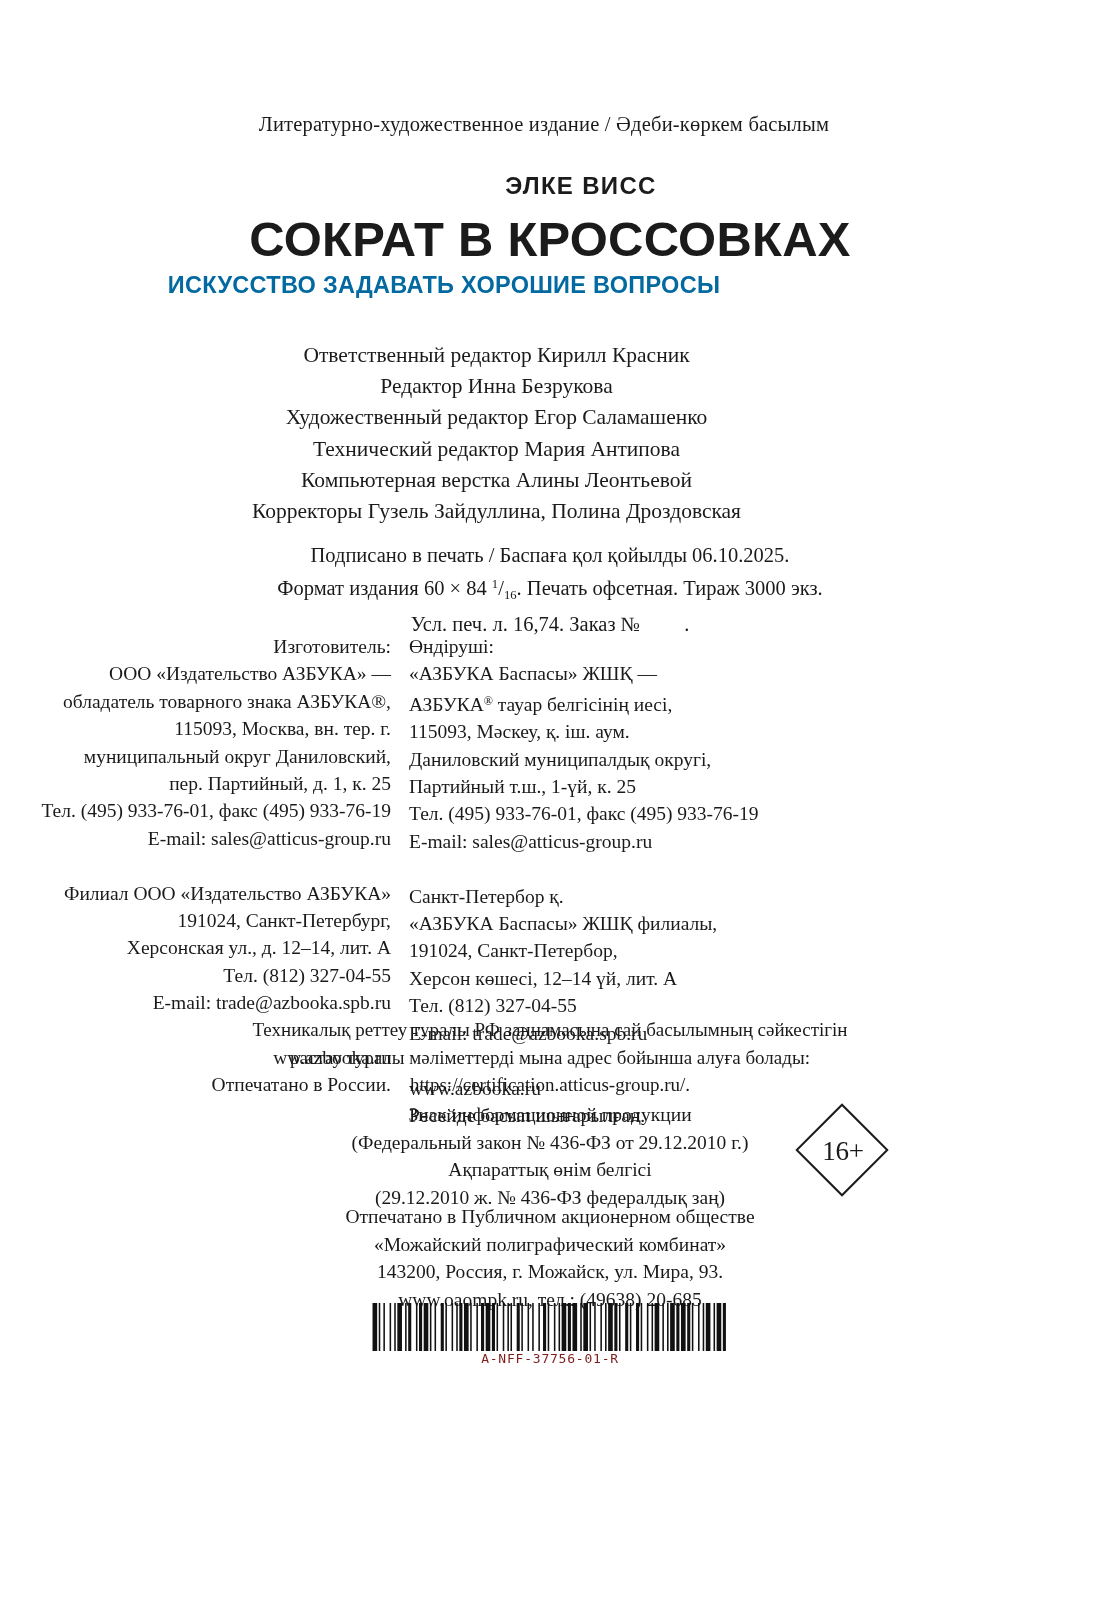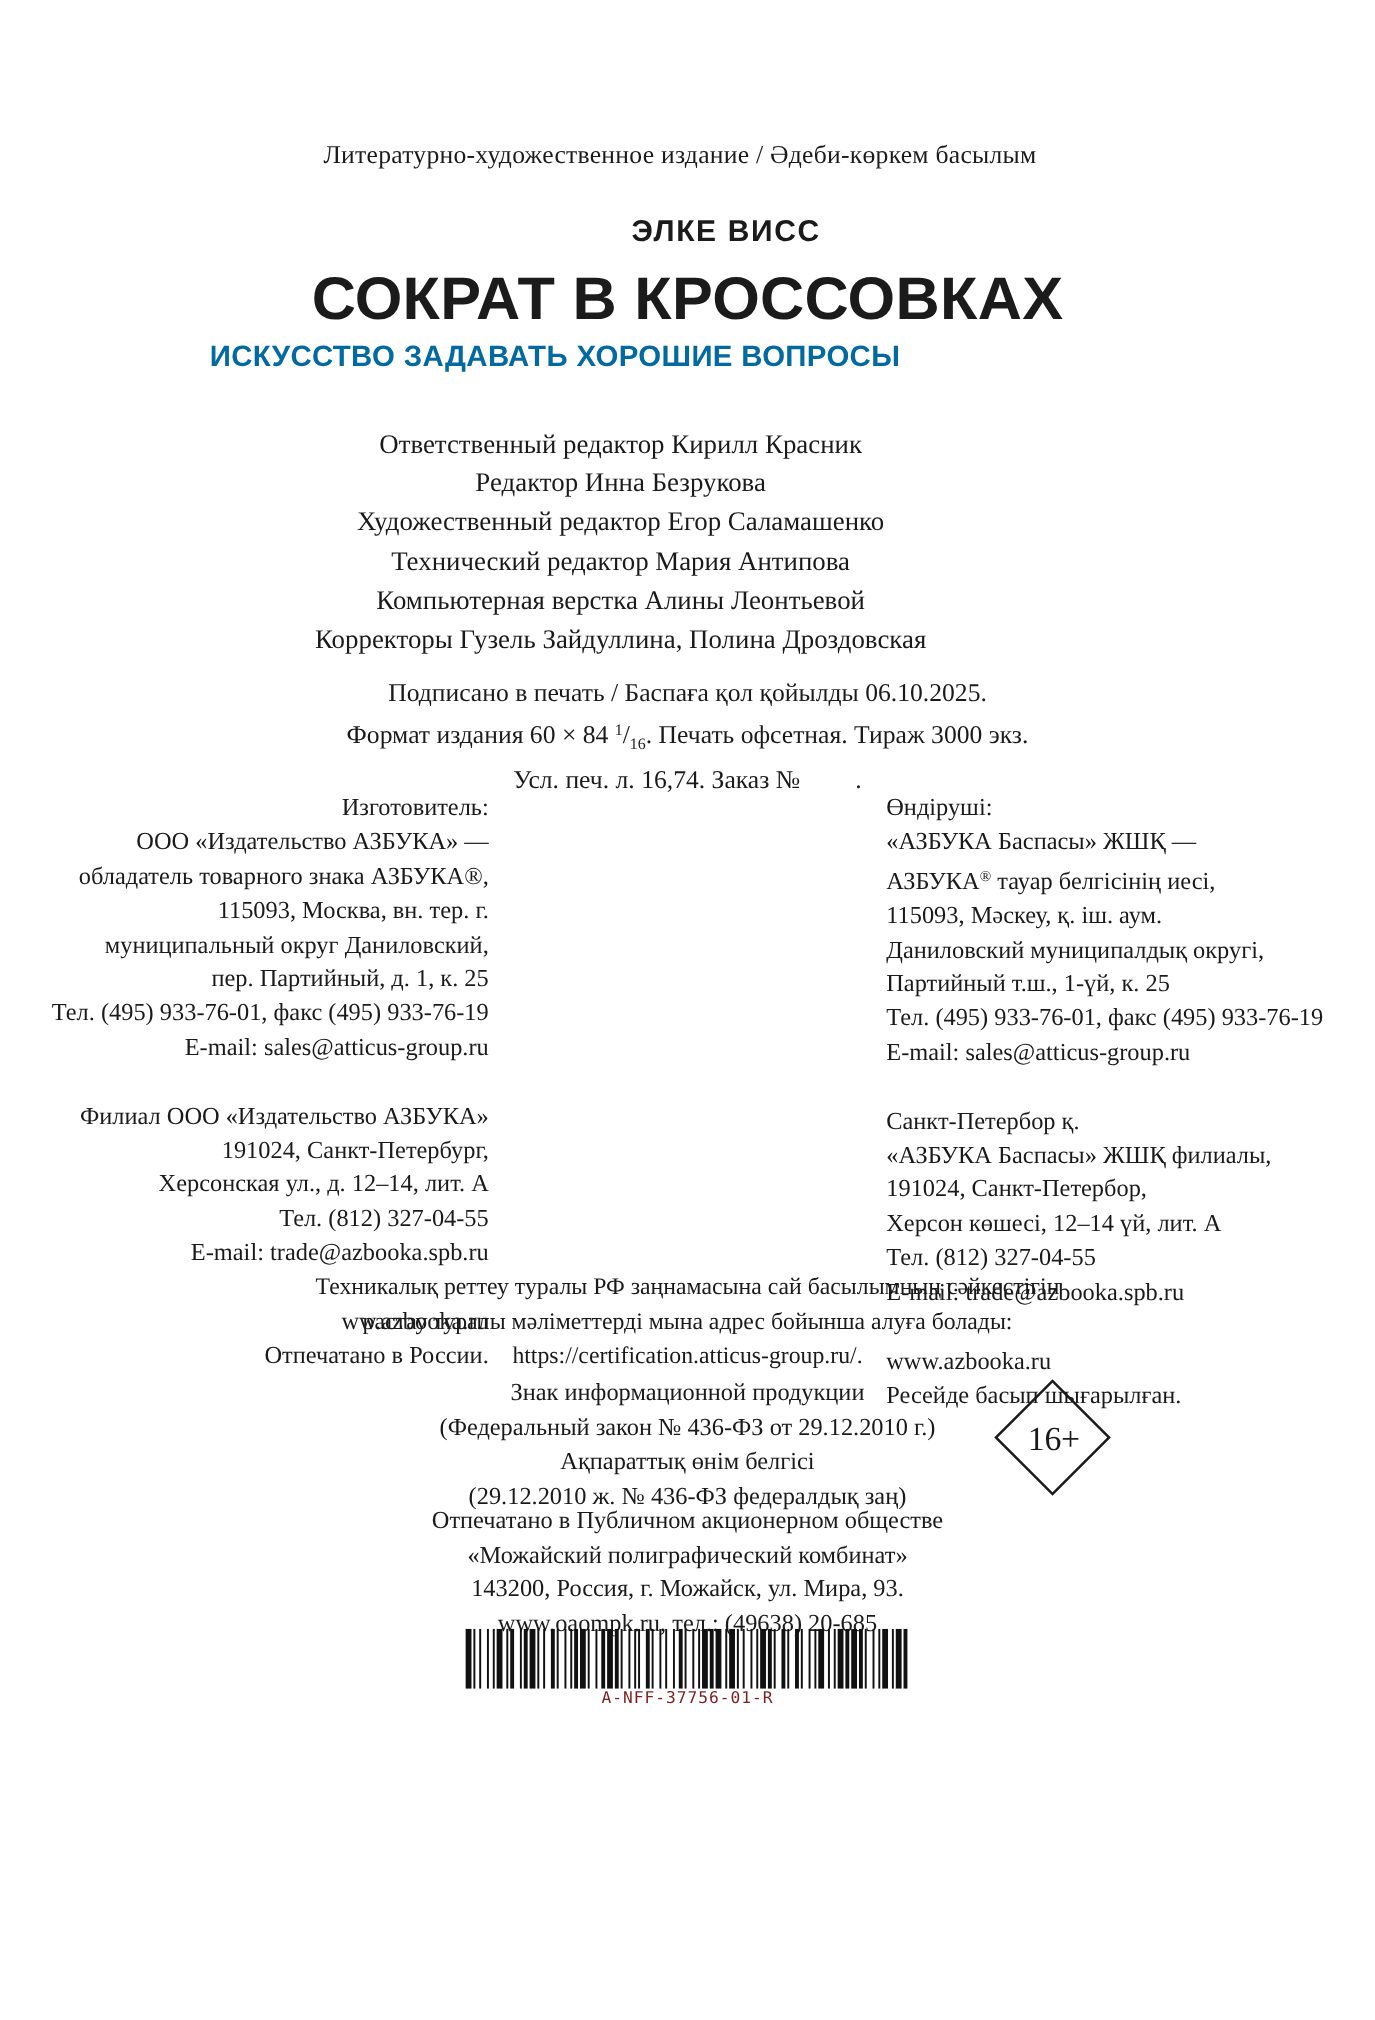--- a/index.html
+++ b/index.html
@@ -108,21 +108,21 @@
   }
   .order-gap { display: inline-block; width: 44px; }
 
   
   .cols {
     position: absolute;
     top: 633px;
     left: 0;
     width: 1100px;
     display: flex;
-    justify-content: space-between;
+    justify-content: flex-start;
   }
   .col-left {
     width: 400px;
     text-align: right;
     font-size: 19.5px;
     line-height: 27.4px;
     padding-right: 9px;
     box-sizing: border-box;
   }
   .col-right {

